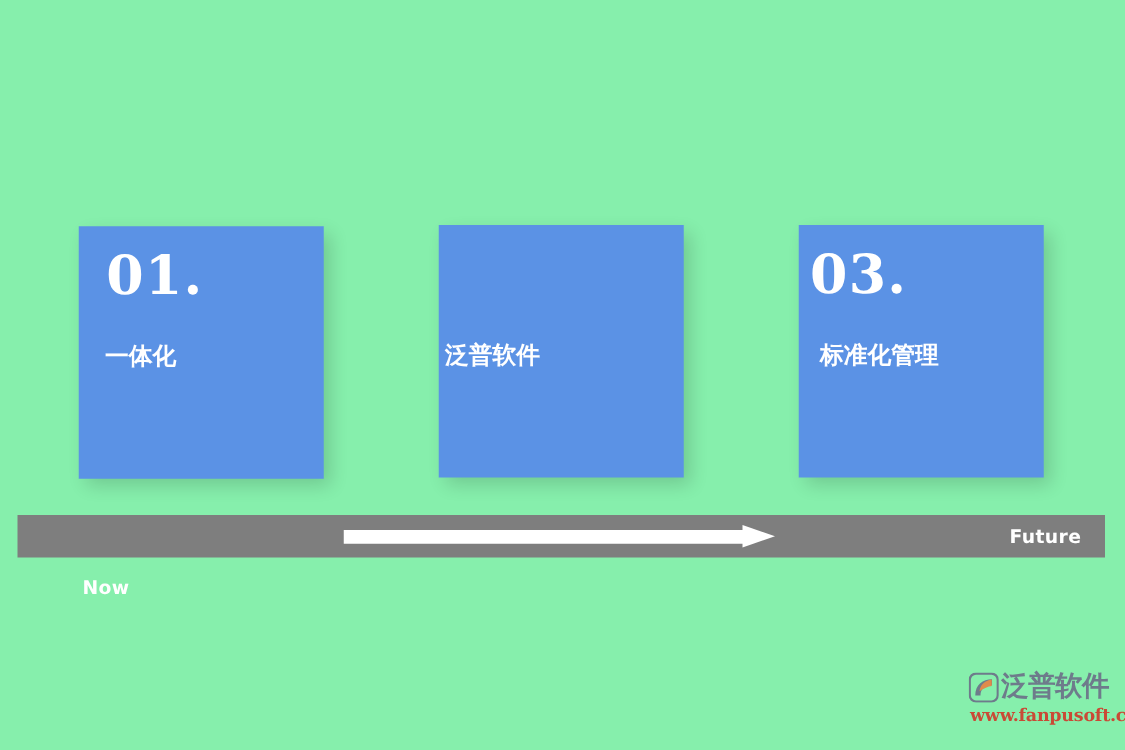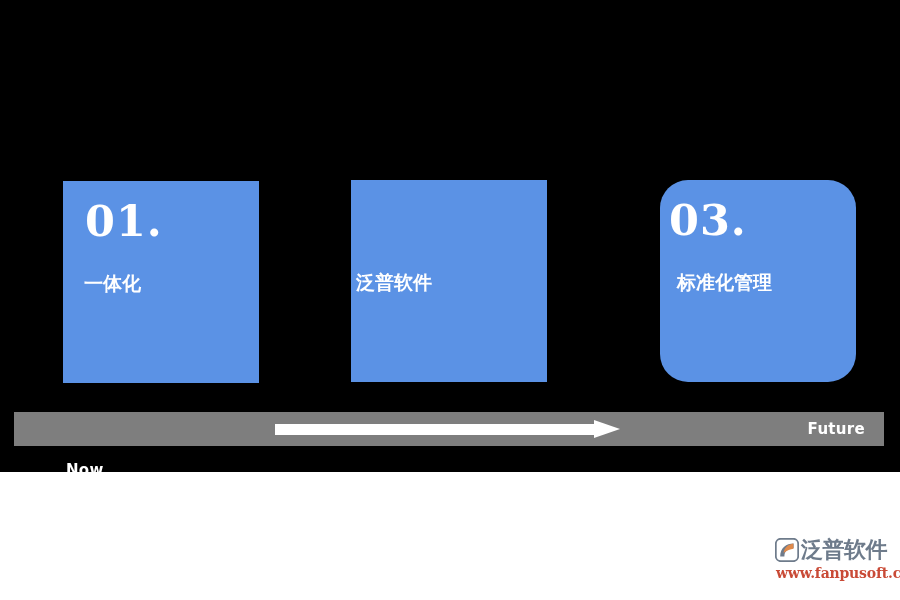--- a/index.html
+++ b/index.html
@@ -8,54 +8,54 @@
     width: 900px;
     height: 600px;
     background: #ffffff;
     font-family: "Liberation Sans", sans-serif;
     overflow: hidden;
   }
 
   #canvas {
     position: relative;
     width: 900px;
-    height: 472px;
-    background: #000000;
+    height: 600px;
+    background: #86efac;
   }
 
   
   .card {
     position: absolute;
     width: 196px;
     height: 202px;
     background: #5B92E5;
     box-shadow: 6px 6px 14px rgba(0,0,0,0.16);
   }
   #card-1 { left: 63px;  top: 181px; }
   #card-2 { left: 351px; top: 180px; }
-  #card-3 { left: 660px; top: 180px; border-radius: 28px; }
+  #card-3 { left: 639px; top: 180px; }
 
   .card-number {
     position: absolute;
     top: 19px;
     font-family: "DejaVu Serif", "Liberation Serif", serif;
     font-weight: 700;
     font-size: 43px;
     line-height: 1;
     color: #ffffff;
     letter-spacing: 1px;
   }
   #card-1 .card-number { left: 22px; }
   #card-2 .card-number { left: 6px; }
   #card-3 .card-number { left: 9px; }
 
   .card-label {
     position: absolute;
     top: 95px;
-    font-family: Liberation Mono, monospace;
+    font-family: Liberation Sans, sans-serif;
     font-weight: 700;
     font-size: 19px;
     line-height: 1;
     color: #ffffff;
     white-space: nowrap;
   }
   #card-1 .card-label { left: 21px; }
   #card-2 .card-label { left: 5px; }
   #card-3 .card-label { left: 17px; }
 

